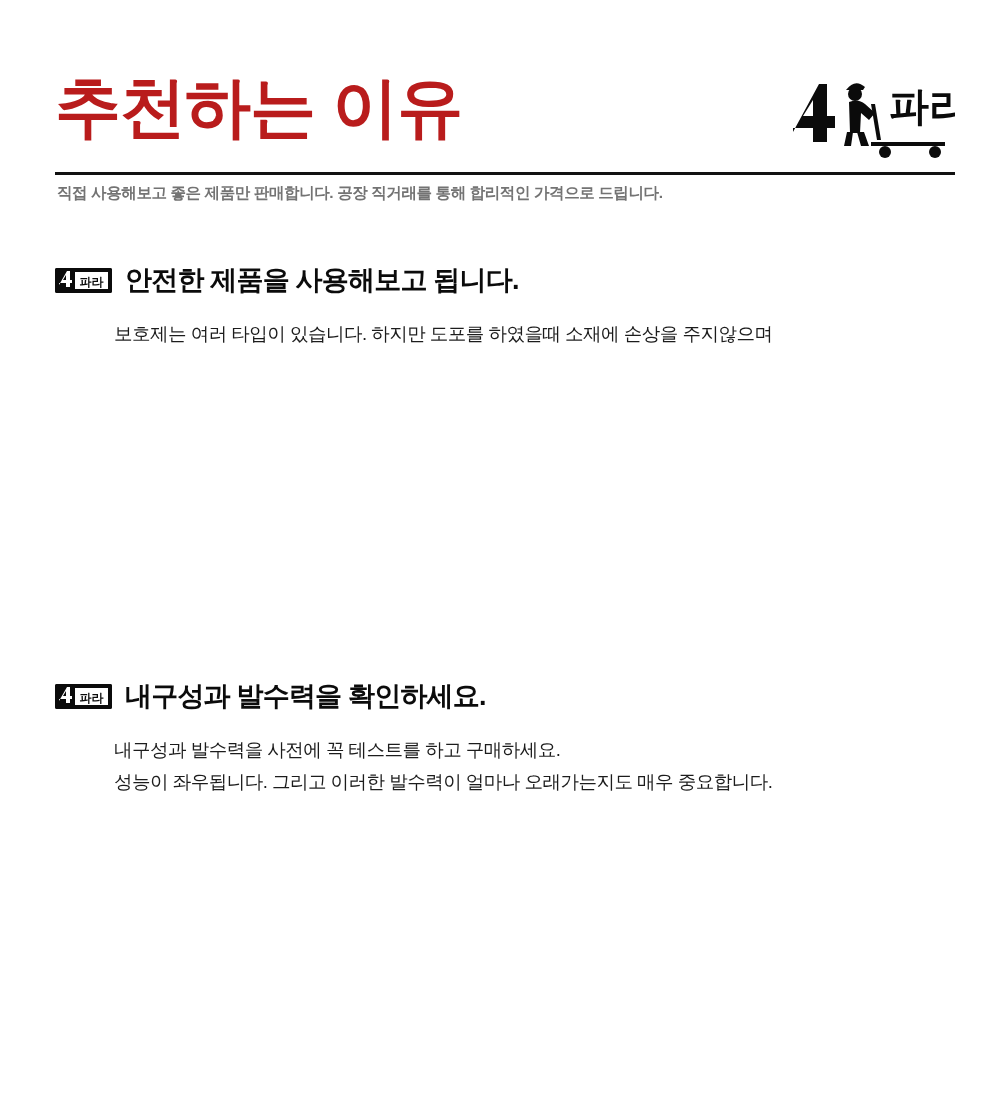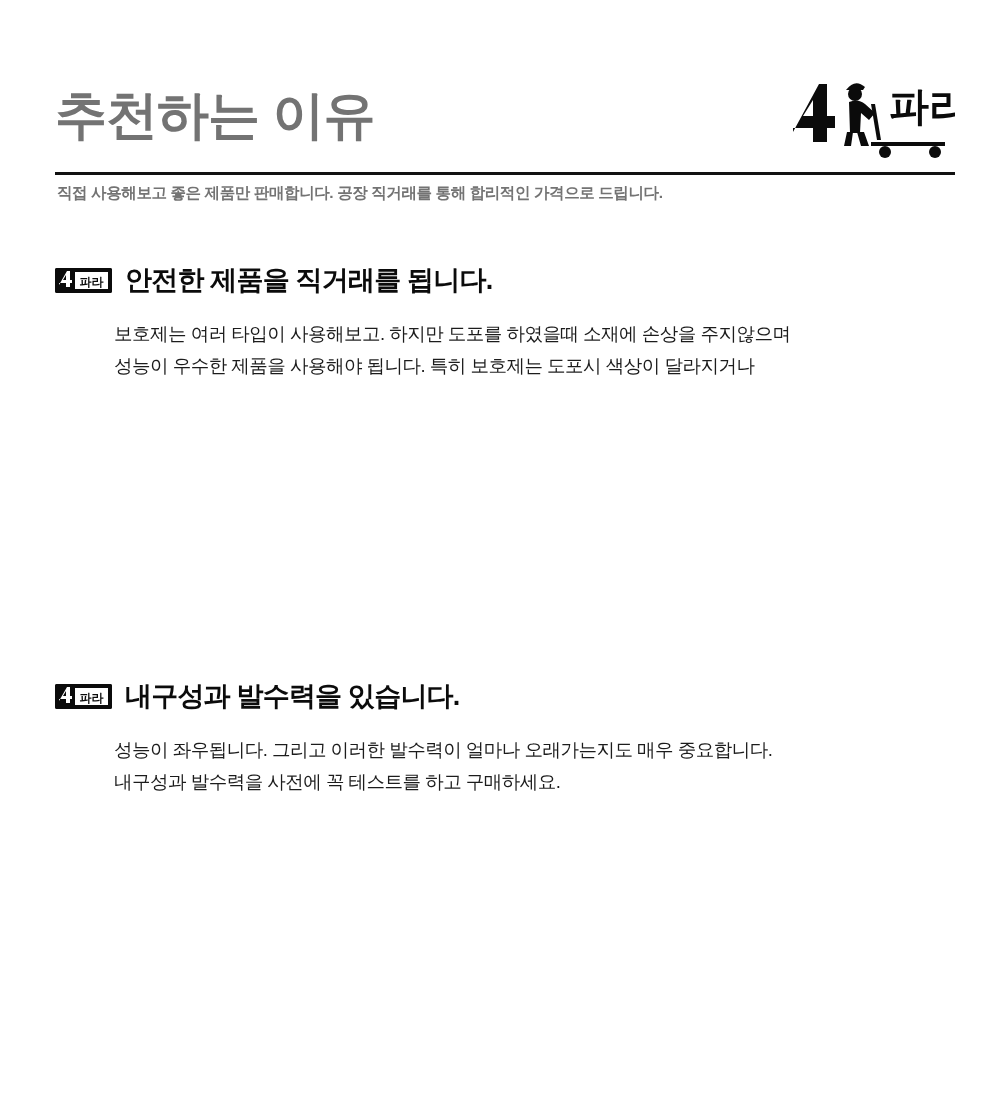--- a/index.html
+++ b/index.html
@@ -28,26 +28,26 @@
     position: absolute;
     left: 55px;
     top: 70px;
     width: 900px;
     height: 110px;
   }
 
   .page-title {
     position: absolute;
     left: 0;
-    top: 8px;
-    font-size: 52px;
+    top: 0;
+    font-size: 66px;
     line-height: 74px;
     font-weight: 700;
     letter-spacing: -1px;
-    color: #737373;
+    color: #b91c1c;
     white-space: nowrap;
   }
 
   .brand-logo {
     position: absolute;
     right: 0;
     top: 10px;
     width: 170px;
     height: 80px;
   }
@@ -176,40 +176,39 @@
     <div class="section-head">
       <span class="bullet-badge">
         <svg viewBox="0 0 57 25" xmlns="http://www.w3.org/2000/svg" aria-hidden="true">
           <rect x="0" y="0" width="57" height="25" fill="#0b0b0b"></rect>
           <path d="M4 17 L12 3 L15 3 L15 12 L17 12 L17 15 L15 15 L15 19 L11 19 L11 15 L4 15 Z
                    M11 12 L11 7 L8 12 Z" fill="#ffffff"></path>
           <rect x="20" y="4" width="33" height="17" fill="#ffffff"></rect>
           <text x="36.5" y="17.5" text-anchor="middle" font-family="'Liberation Sans', sans-serif" font-size="12" font-weight="700" fill="#0b0b0b">파라</text>
         </svg>
       </span>
-      <span class="section-title">안전한 제품을 직거래를 됩니다.</span>
+      <span class="section-title">안전한 제품을 사용해보고 됩니다.</span>
     </div>
     <div class="section-body">
-      <div class="line">보호제는 여러 타입이 사용해보고. 하지만 도포를 하였을때 소재에 손상을 주지않으며</div>
-      <div class="line">성능이 우수한 제품을 사용해야 됩니다. 특히 보호제는 도포시 색상이 달라지거나</div>
+      <div class="line">보호제는 여러 타입이 있습니다. 하지만 도포를 하였을때 소재에 손상을 주지않으며</div>
     </div>
   </div>
 
   <div class="section section-2">
     <div class="section-head">
       <span class="bullet-badge">
         <svg viewBox="0 0 57 25" xmlns="http://www.w3.org/2000/svg" aria-hidden="true">
           <rect x="0" y="0" width="57" height="25" fill="#0b0b0b"></rect>
           <path d="M4 17 L12 3 L15 3 L15 12 L17 12 L17 15 L15 15 L15 19 L11 19 L11 15 L4 15 Z
                    M11 12 L11 7 L8 12 Z" fill="#ffffff"></path>
           <rect x="20" y="4" width="33" height="17" fill="#ffffff"></rect>
           <text x="36.5" y="17.5" text-anchor="middle" font-family="'Liberation Sans', sans-serif" font-size="12" font-weight="700" fill="#0b0b0b">파라</text>
         </svg>
       </span>
-      <span class="section-title">내구성과 발수력을 있습니다.</span>
+      <span class="section-title">내구성과 발수력을 확인하세요.</span>
     </div>
     <div class="section-body">
+      <div class="line">내구성과 발수력을 사전에 꼭 테스트를 하고 구매하세요.</div>
       <div class="line">성능이 좌우됩니다. 그리고 이러한 발수력이 얼마나 오래가는지도 매우 중요합니다.</div>
-      <div class="line">내구성과 발수력을 사전에 꼭 테스트를 하고 구매하세요.</div>
     </div>
   </div>
 
 </div>
 
 </body></html>

